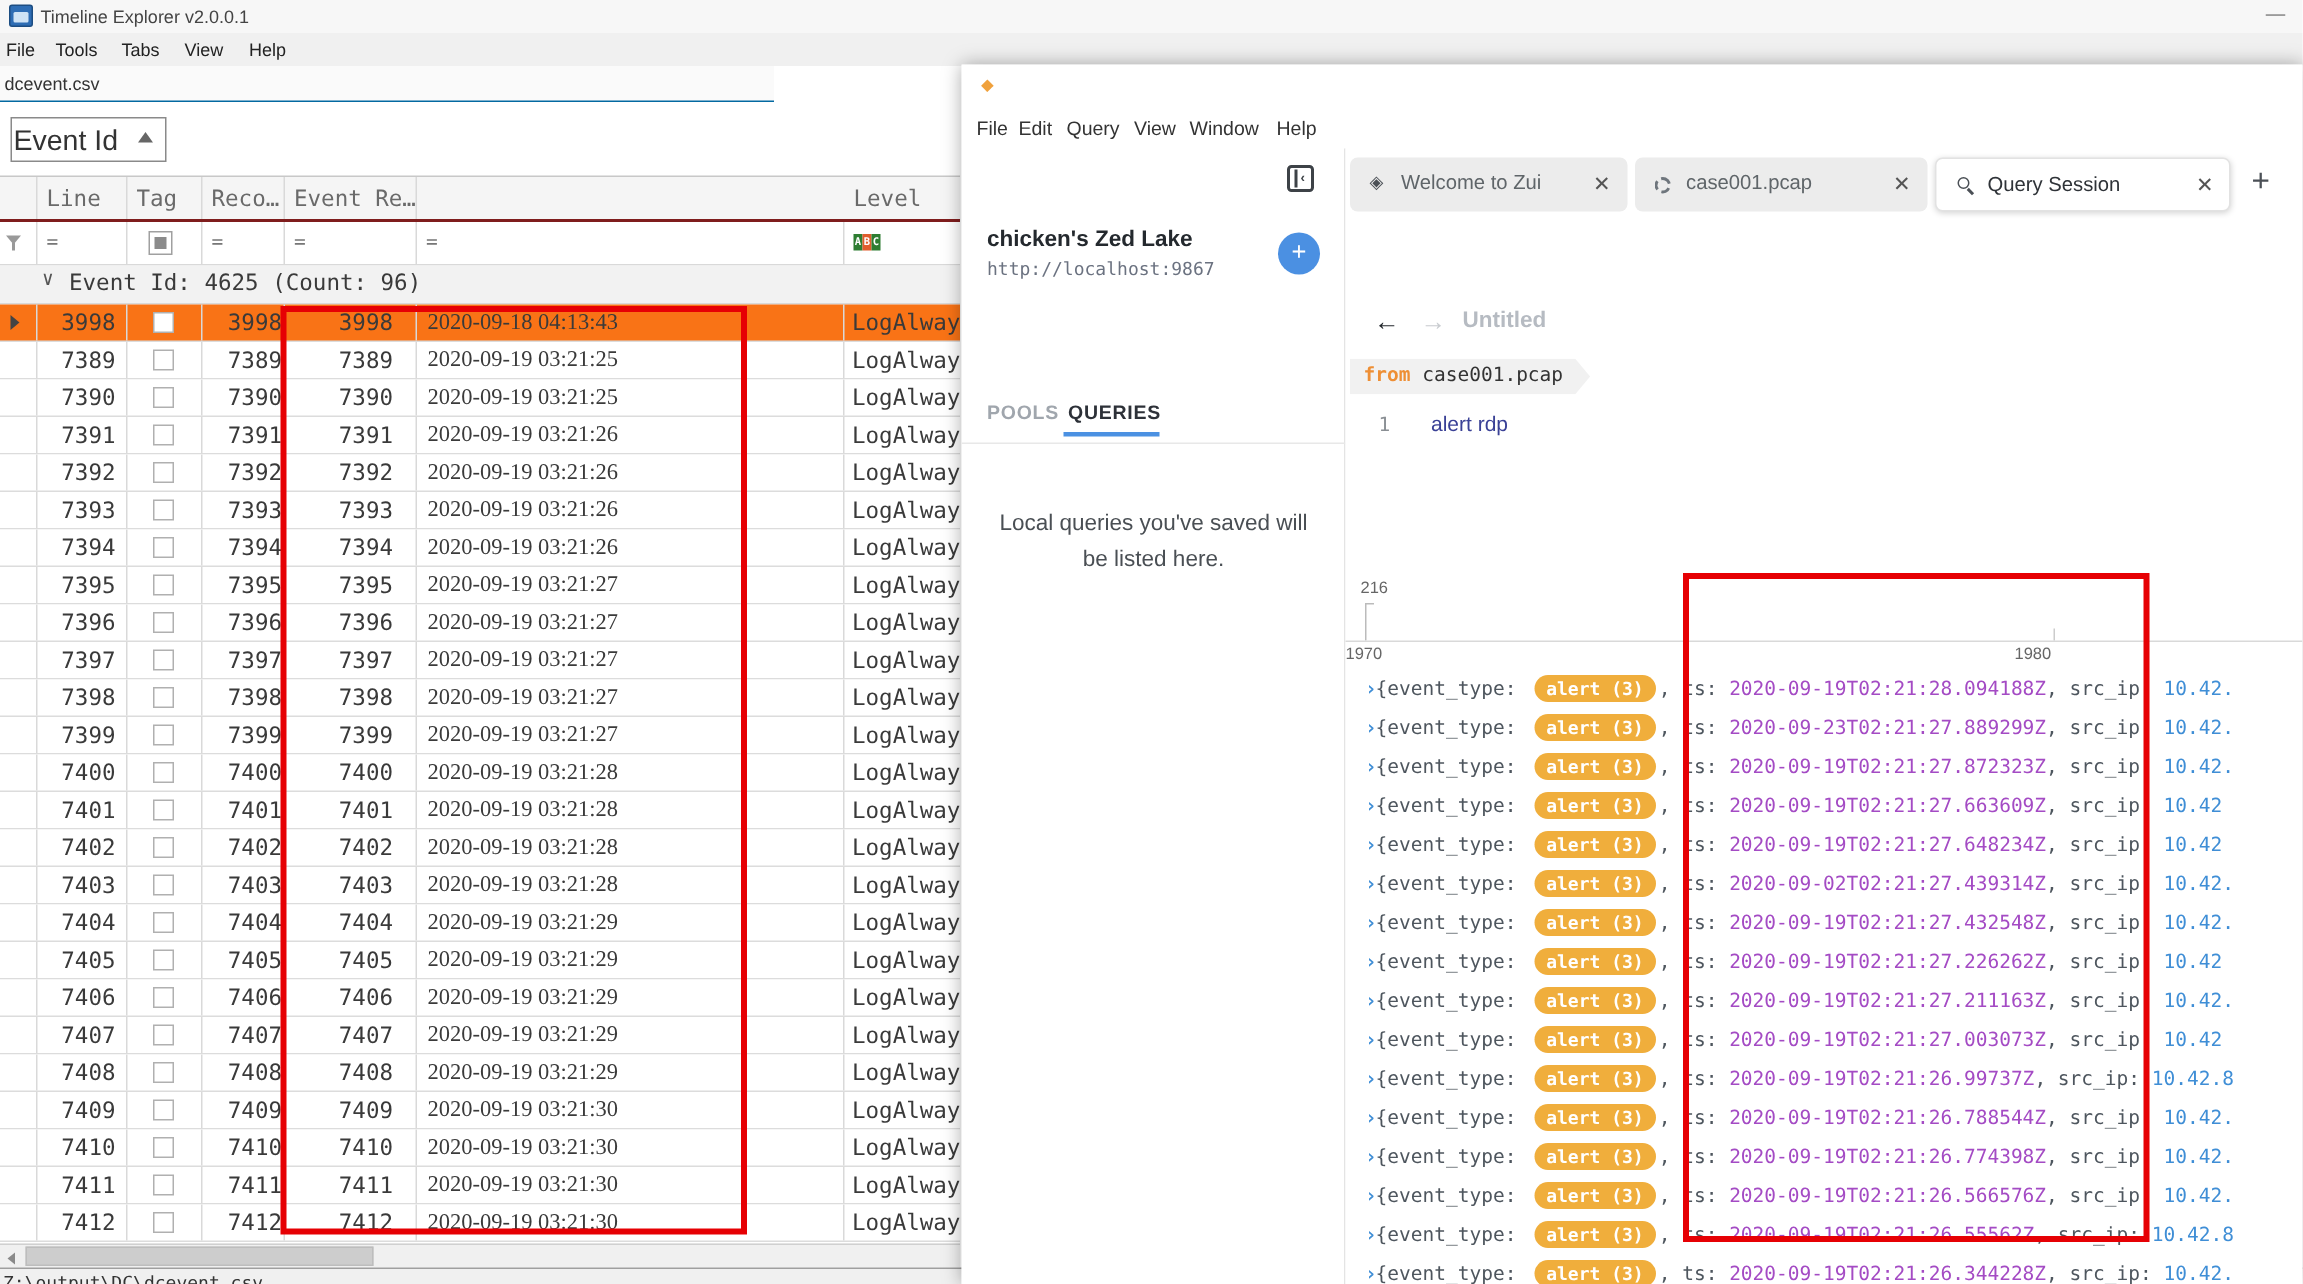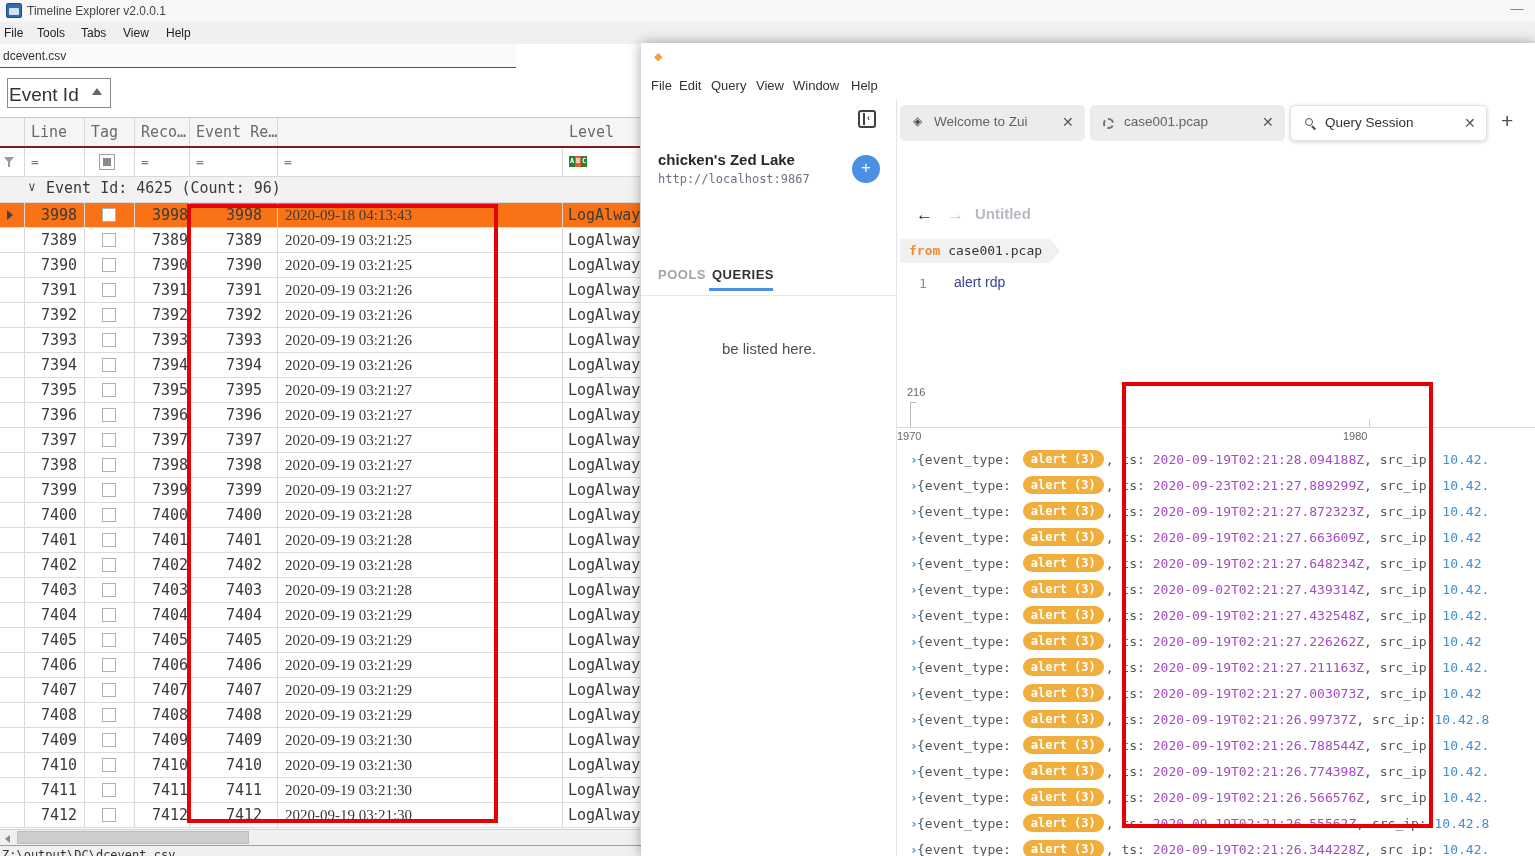--- a/index.html
+++ b/index.html
@@ -513,20 +513,21 @@
         <b>‹</b>
       </div>
     <div id="lake-name">chicken's Zed Lake</div>
     <div id="lake-url">http://localhost:9867</div>
     <div id="add-btn">+</div>
     <div id="tab-pools">POOLS</div>
     <div id="tab-queries">QUERIES</div>
     <div id="queries-underline"></div>
     <div id="sidebar-divider"></div>
     <div id="empty-msg">
+      <div>Local queries you've saved will</div>
       <div>be listed here.</div>
     </div>
   </div>
 
   <div id="zui-main">
     <div id="chip-welcome" class="chip">
       <span class="icon">◈</span>
       <span class="lbl">Welcome to Zui</span>
       <span class="x">✕</span>
     </div>

